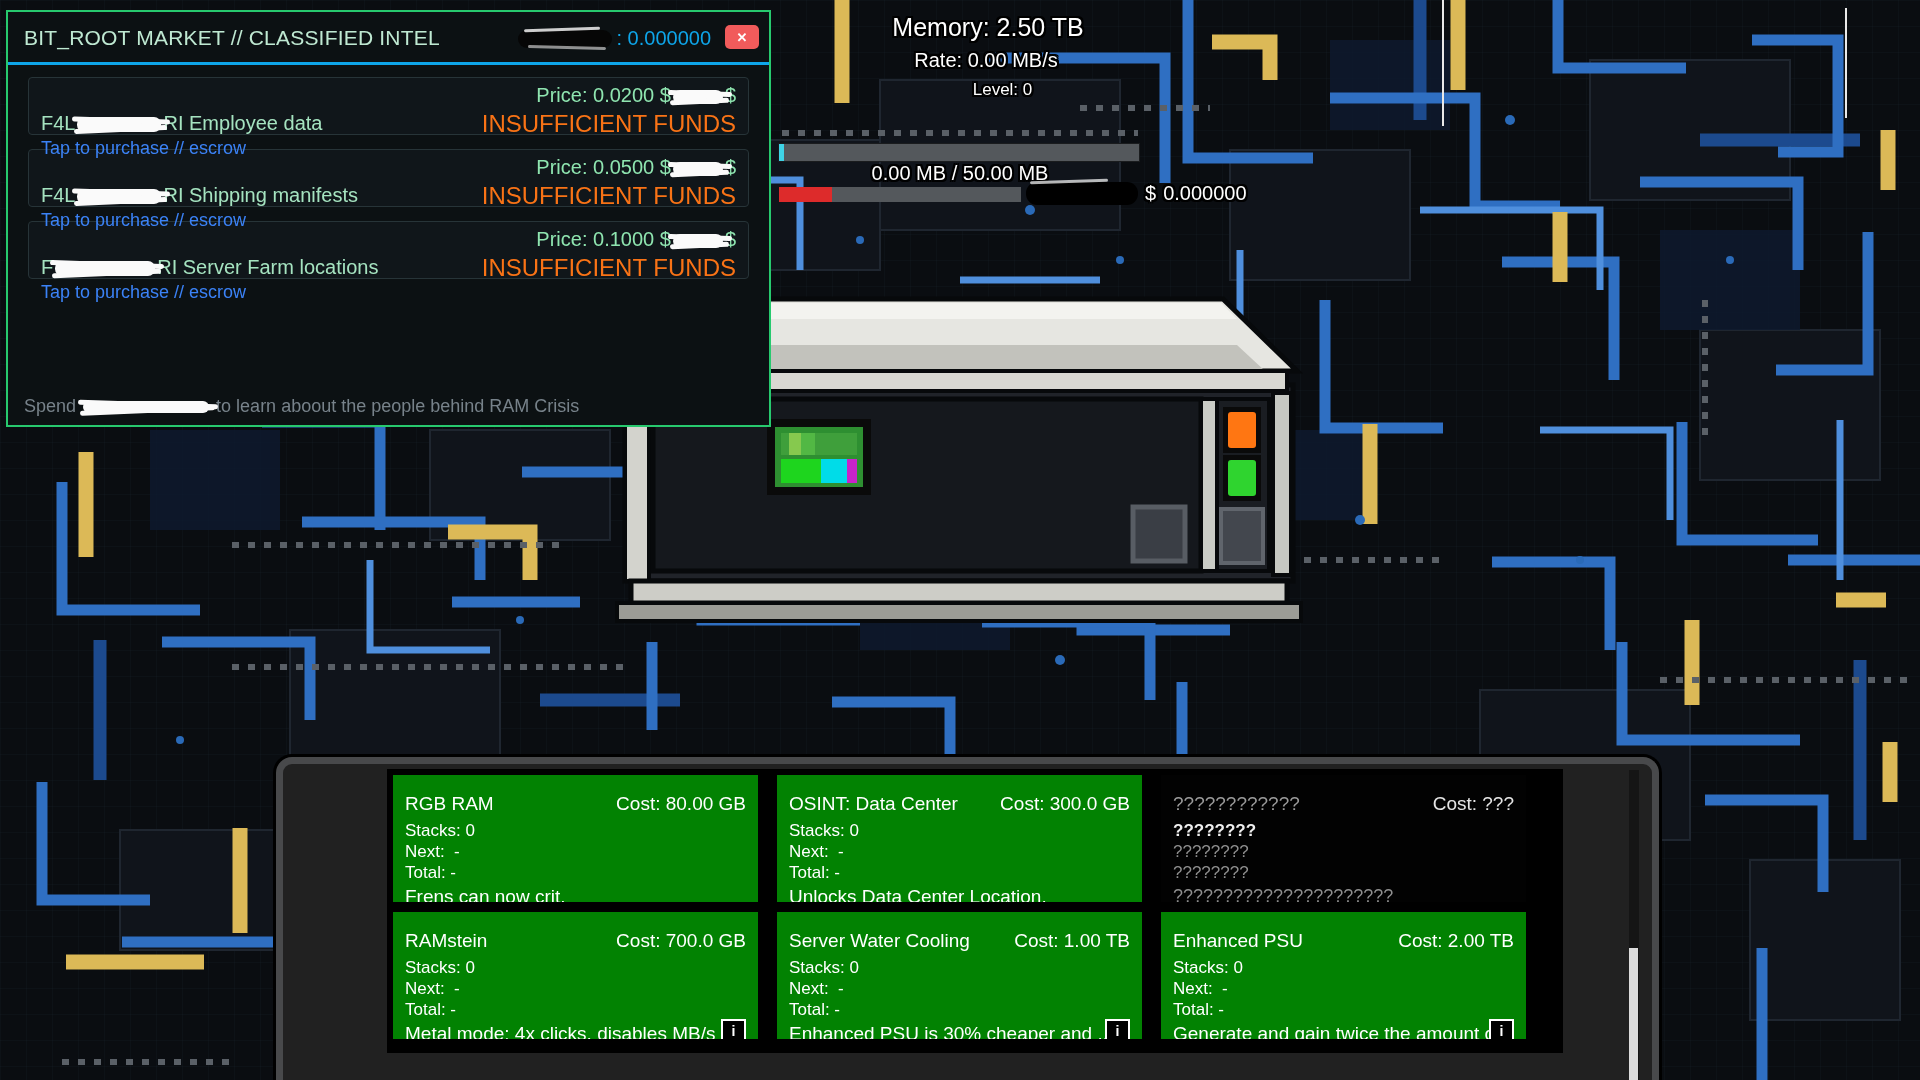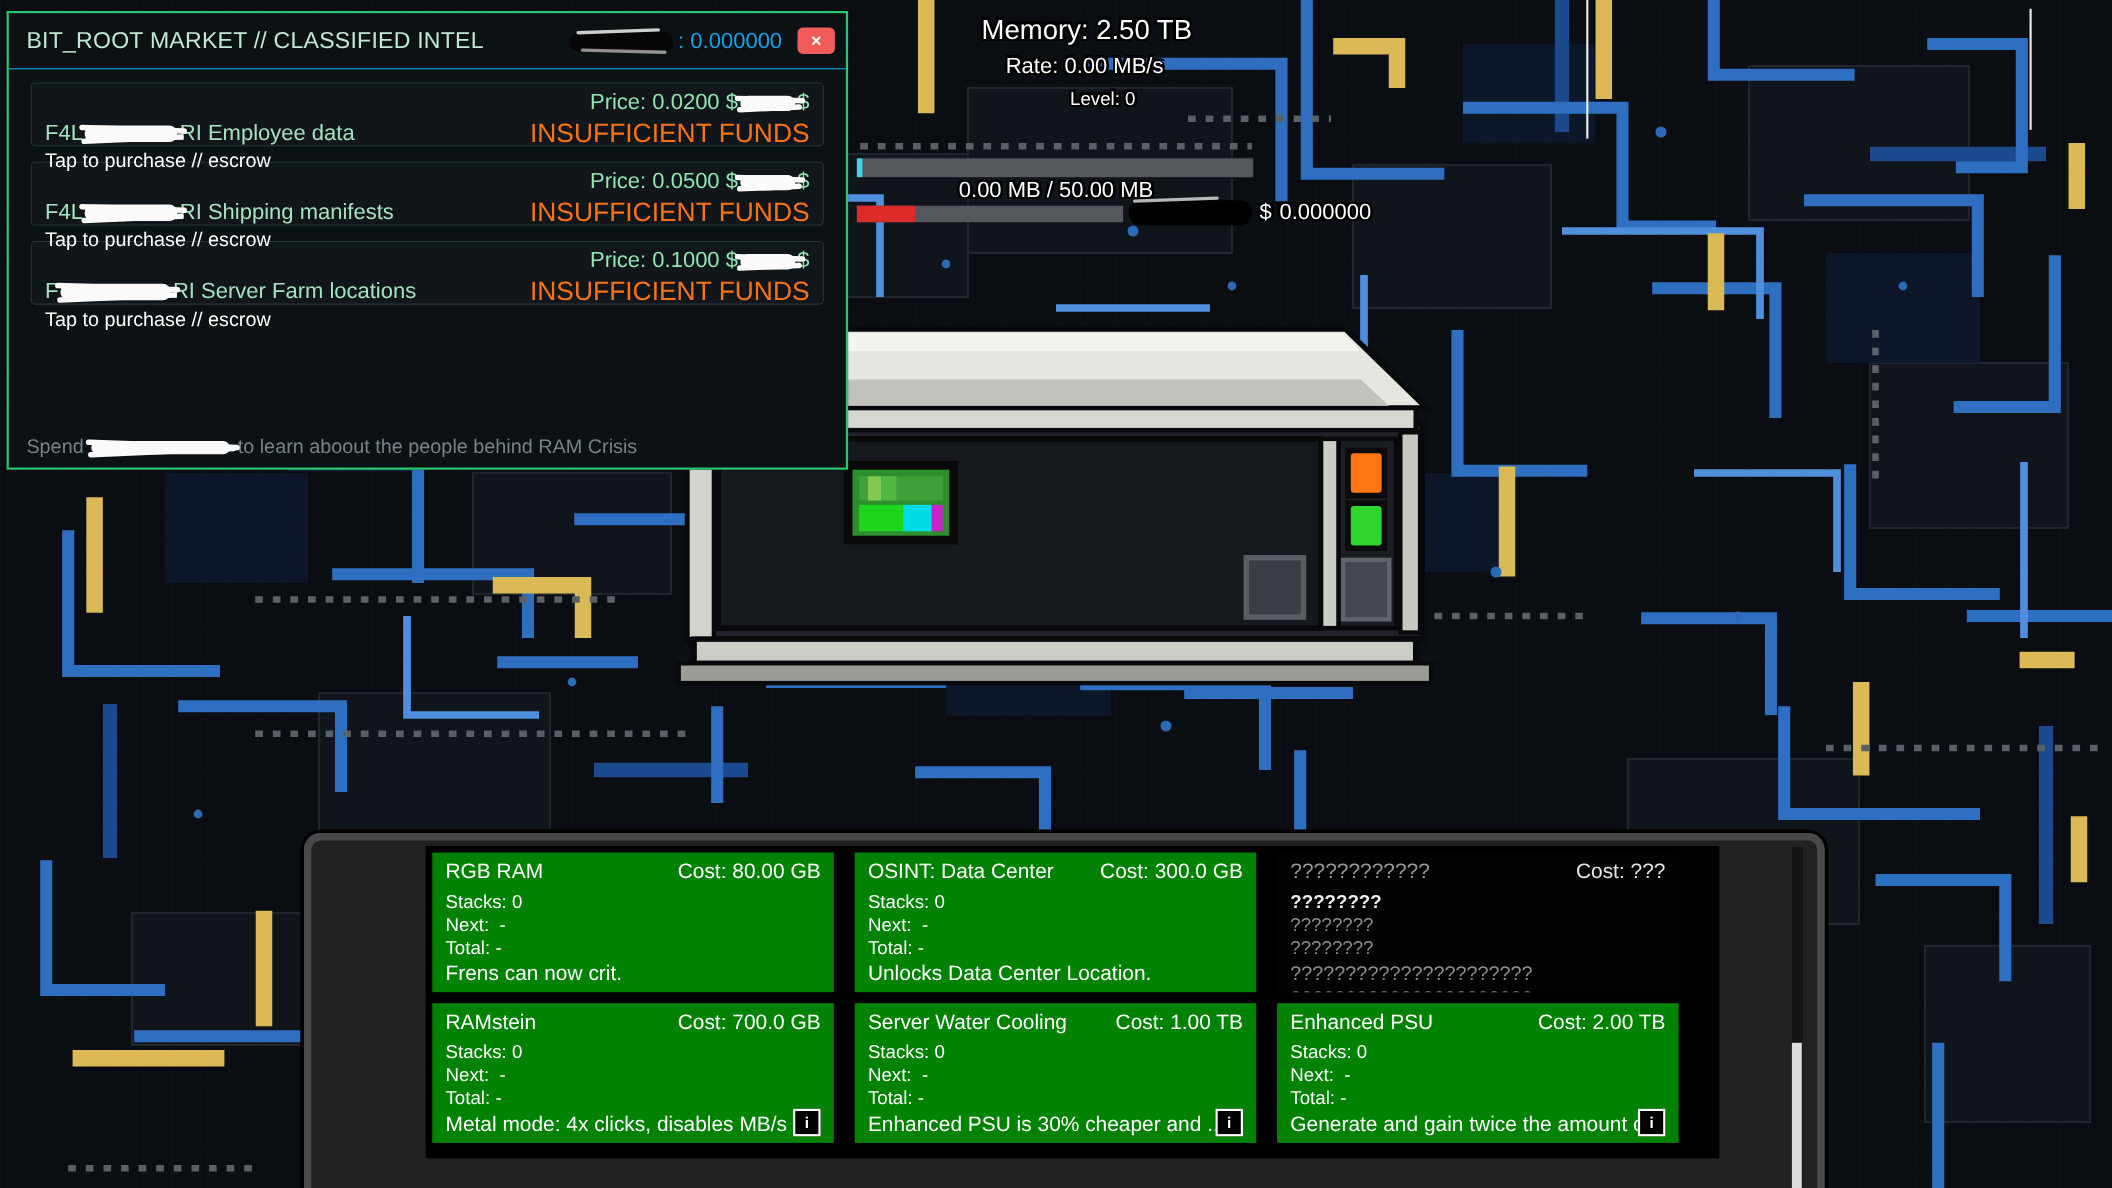--- a/index.html
+++ b/index.html
@@ -40,50 +40,50 @@
   .scrib-dark::after{content:"";position:absolute;left:10px;right:6px;bottom:-1px;height:3px;
            background:rgba(255,255,255,.55);border-radius:2px;transform:rotate(1.5deg);}
   .scrib-black{display:inline-block;width:112px;height:23px;background:#000;border-radius:11px;
            position:relative;}
   .scrib-black::before{content:"";position:absolute;left:4px;right:30px;top:-2px;height:3px;
            background:rgba(255,255,255,.7);border-radius:2px;transform:rotate(-2deg);}
 
   
   #market{position:absolute;left:6px;top:10px;width:765px;height:417px;z-index:6;
           background:#0c1113;border:2px solid #27c96e;box-sizing:border-box;}
-  #market-header{position:relative;height:50px;border-bottom:1px solid #0ea5e9;}
+  #market-header{position:relative;height:50px;border-bottom:3px solid #0ea5e9;}
   #market-title{position:absolute;left:16px;top:14px;font-size:21px;color:#bfe9d2;letter-spacing:.2px;}
   #market-balance{position:absolute;right:58px;top:15px;font-size:20px;color:#0ea5e9;white-space:nowrap;}
   #market-close{position:absolute;right:10px;top:13px;width:34px;height:24px;background:#f15b5b;
           border:none;border-radius:5px;color:#fff;font-size:13px;font-weight:bold;
           display:flex;align-items:center;justify-content:center;cursor:pointer;}
   #market-items{padding:0 20px;}
   .market-item{margin-top:14px;height:58px;box-sizing:border-box;border:1px solid #273438;
           border-radius:4px;background:#10161a;display:flex;justify-content:space-between;
           padding:6px 12px;cursor:pointer;}
   .market-item:first-child{margin-top:12px;}
   .market-item:nth-child(3) .scrib-pre{width:100px;}
   .mi-name{font-size:20px;color:#a5e3c0;white-space:nowrap;margin-top:28px;}
-  .mi-sub{font-size:18px;color:#ffffff;margin-top:3px;}
+  .mi-sub{font-size:18px;color:#3b82f6;margin-top:3px;}
   .mi-right{text-align:right;}
   .mi-price{font-size:20px;color:#8fe5b0;white-space:nowrap;}
   .mi-status{font-size:24px;color:#f97316;margin-top:3px;}
   #market-footer{position:absolute;left:16px;bottom:8px;font-size:18px;color:#77828a;white-space:nowrap;}
 
   
   #server{position:absolute;left:585px;top:293px;z-index:2;}
 
   
   #shop{position:absolute;left:276px;top:757px;width:1383px;height:340px;z-index:5;
         background:#212121;border:7px solid #48494b;border-bottom:none;box-sizing:border-box;
         border-radius:16px 16px 0 0;box-shadow:0 0 0 3px #000;}
   #upgrade-grid{position:absolute;left:104px;top:5px;width:1164px;height:272px;background:#000;
         padding:6px;display:grid;grid-template-columns:repeat(3,365px);grid-auto-rows:127px;
         column-gap:19px;row-gap:10px;}
-  .card{background:#028202;color:#fff;box-sizing:border-box;padding:7px 12px 6px 12px;
+  .card{background:#028202;color:#fff;box-sizing:border-box;padding:18px 12px 6px 12px;
         overflow:hidden;position:relative;cursor:pointer;}
   .card-head{display:flex;justify-content:space-between;font-size:19px;margin-bottom:5px;}
   .card-line{font-size:17px;line-height:21px;white-space:pre-wrap;}
   .card-desc{font-size:19px;margin-top:3px;white-space:nowrap;position:relative;line-height:22px;}
   .info-icon{position:absolute;right:0px;bottom:1px;width:21px;height:21px;background:#000;
         border:2px solid #fff;color:#fff;font-size:14px;font-weight:bold;line-height:21px;
         text-align:center;box-sizing:content-box;cursor:pointer;}
   .card.mystery{background:#020202;color:#8f8f8f;}
   .card.mystery .card-head .c-name{color:#9a9a9a;}
   .card.mystery .card-head .c-cost{color:#e4e4e4;}

